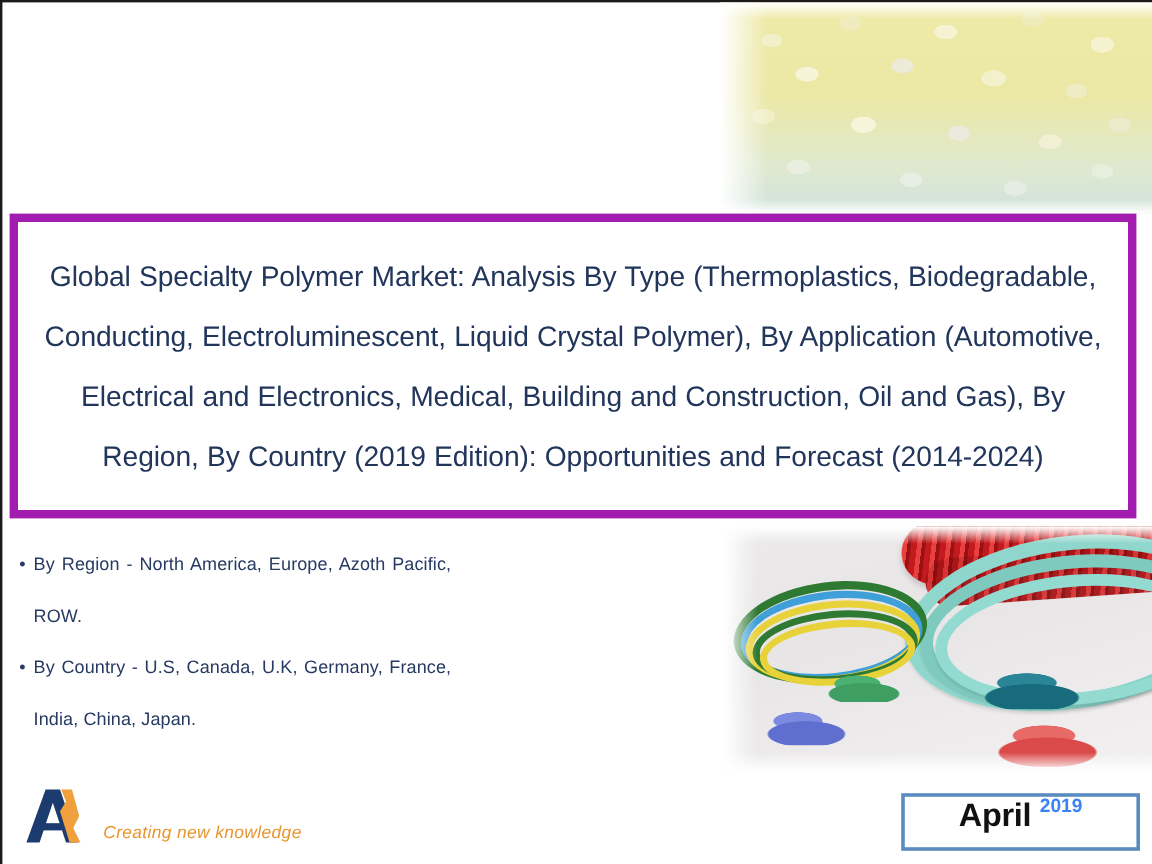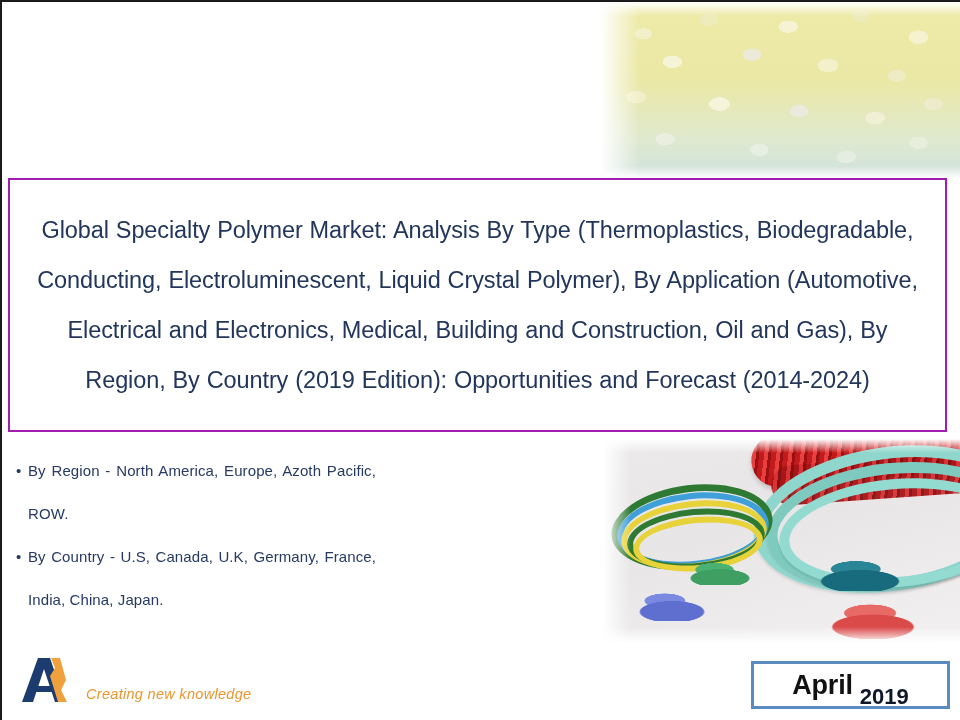--- a/index.html
+++ b/index.html
@@ -58,21 +58,21 @@
     background:linear-gradient(180deg,#ffffff 0%,rgba(255,255,255,0) 100%);
   }
   .photo-top .fade-b{
     position:absolute;left:0;bottom:0;width:100%;height:12px;
     background:linear-gradient(0deg,#ffffff 0%,rgba(255,255,255,0) 100%);
   }
 
   
   .title-box{
     position:absolute;left:6px;top:176px;width:939px;height:254px;
-    border:2px solid #a21caf;
+    border:7px solid #a21caf;
     background:#ffffff;
     box-sizing:border-box;
     display:flex;align-items:center;justify-content:center;
   }
   .title-text{
     color:#22365C;
     font-size:23.5px;
     line-height:50px;
     text-align:center;
     padding:0 14px;
@@ -199,27 +199,27 @@
     position:absolute;left:66px;top:32px;
     color:#E8952E;font-size:14.5px;font-style:italic;
     font-family:Liberation Sans, sans-serif;
     letter-spacing:0.3px;
   }
 
   
   .date-box{
     position:absolute;left:749px;top:659px;width:199px;height:48px;
     border:3px solid #5B8CC0;background:#ffffff;box-sizing:border-box;
-    display:flex;align-items:center;justify-content:center;
+    display:flex;align-items:flex-start;justify-content:center;
   }
   .date-month{
     color:#111111;font-size:27px;font-weight:700;letter-spacing:-0.2px;
   }
   .date-year{
-    color:#0f172a;font-size:22px;font-weight:700;margin-left:7px;margin-top:23px;
+    color:#3b82f6;font-size:16px;font-weight:700;margin-left:7px;
   }
 </style>
 </head>
 <body>
 
 <div class="slide">
 
   <div class="photo-top">
     <div class="inner"></div>
     <div class="fade-t"></div>

